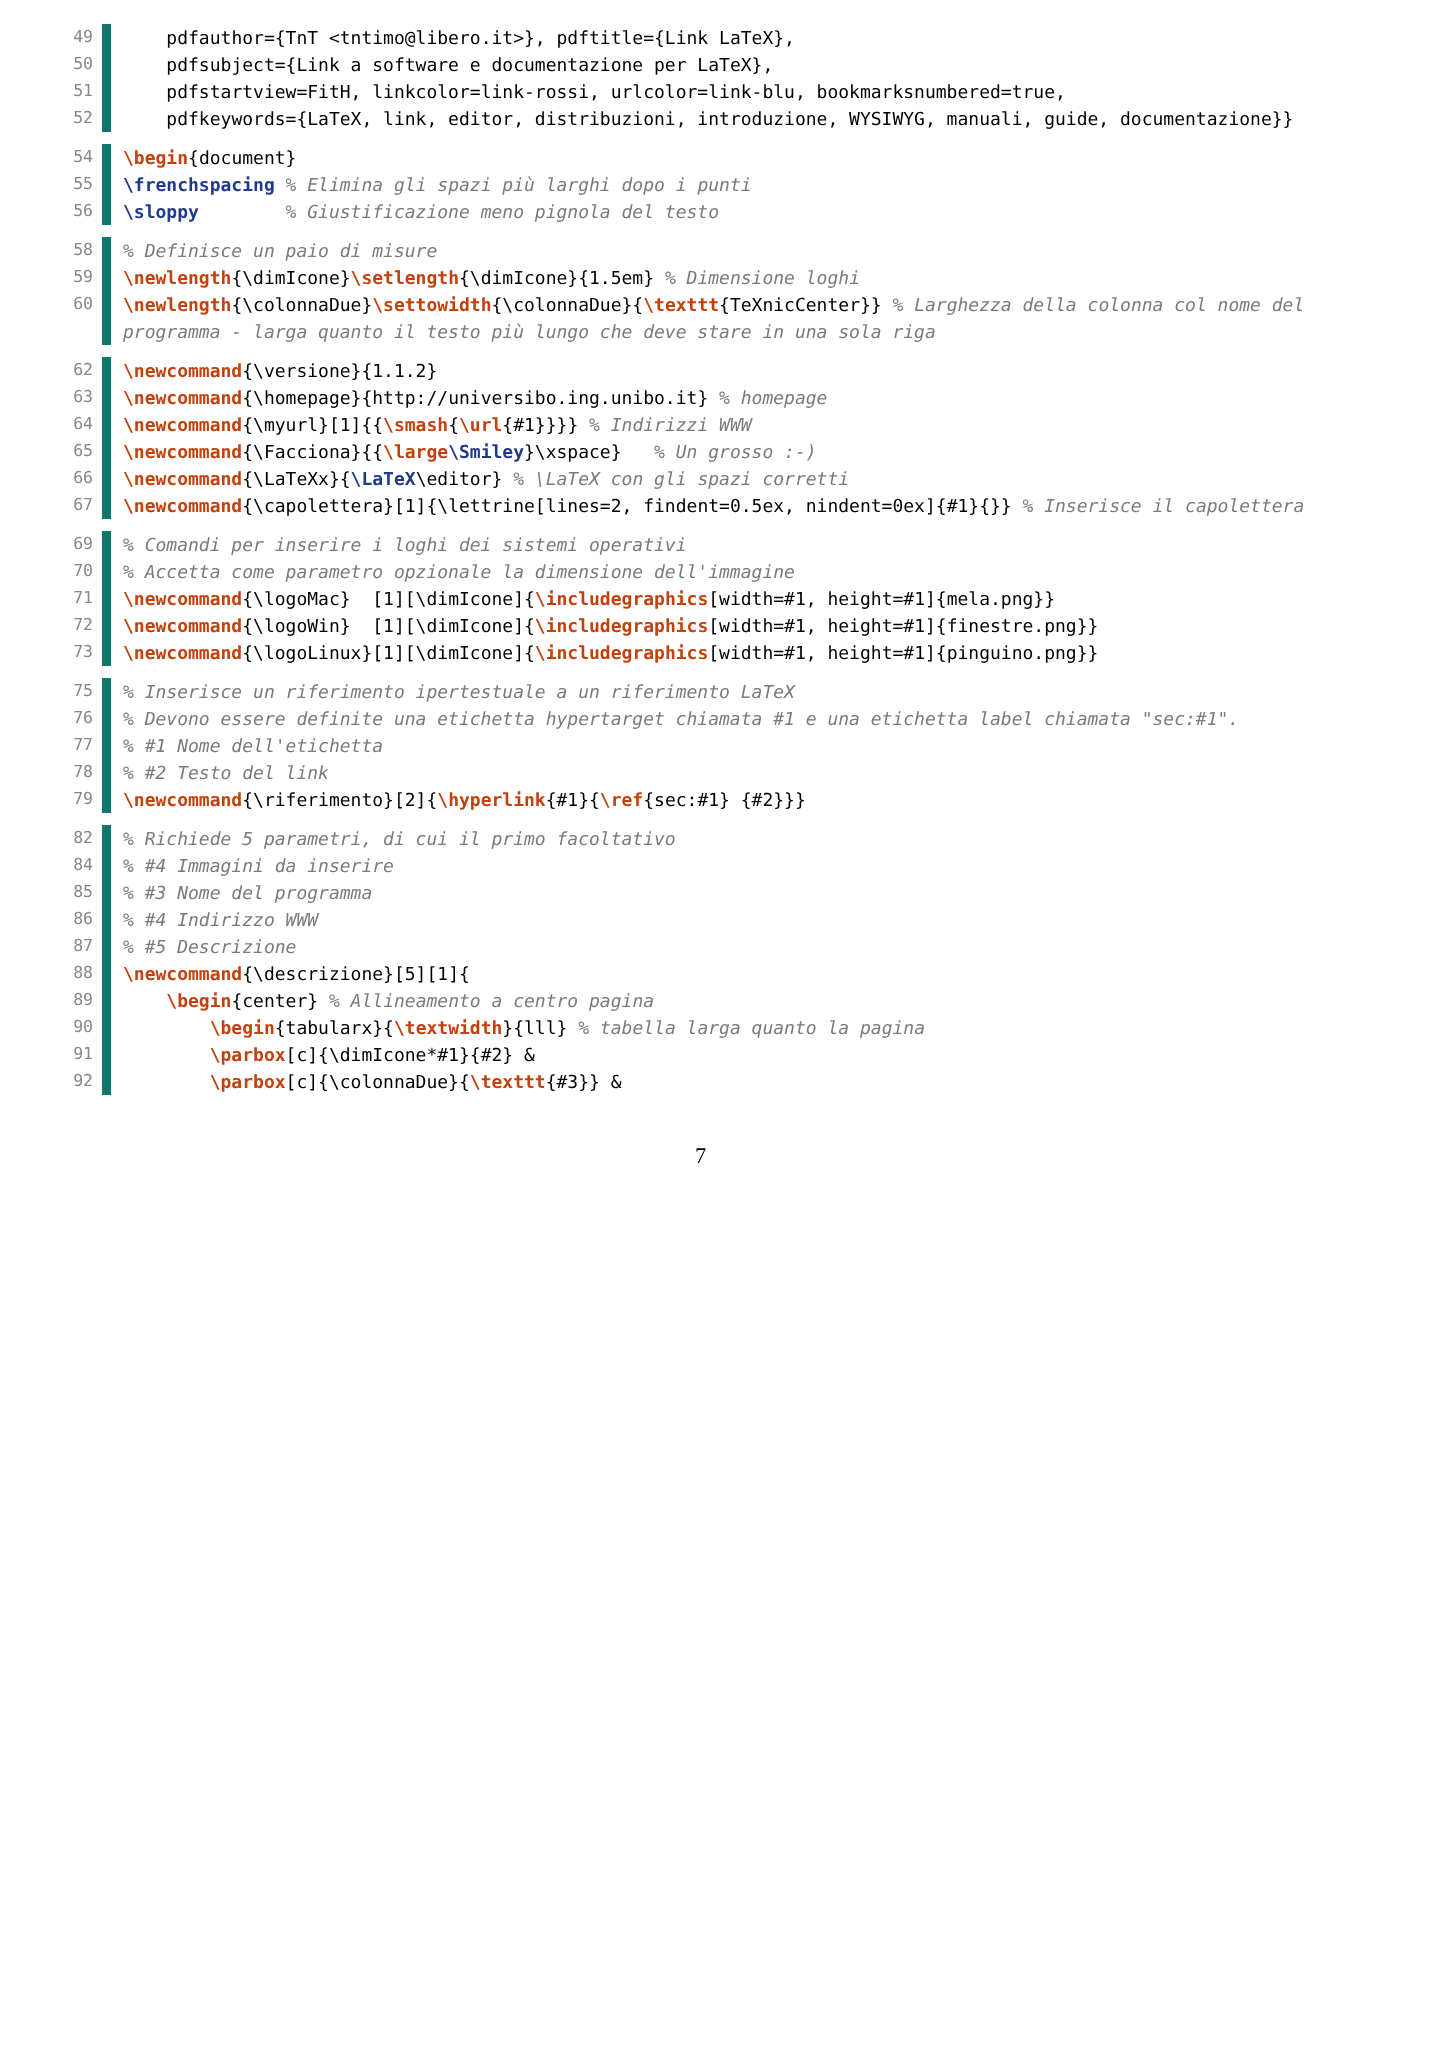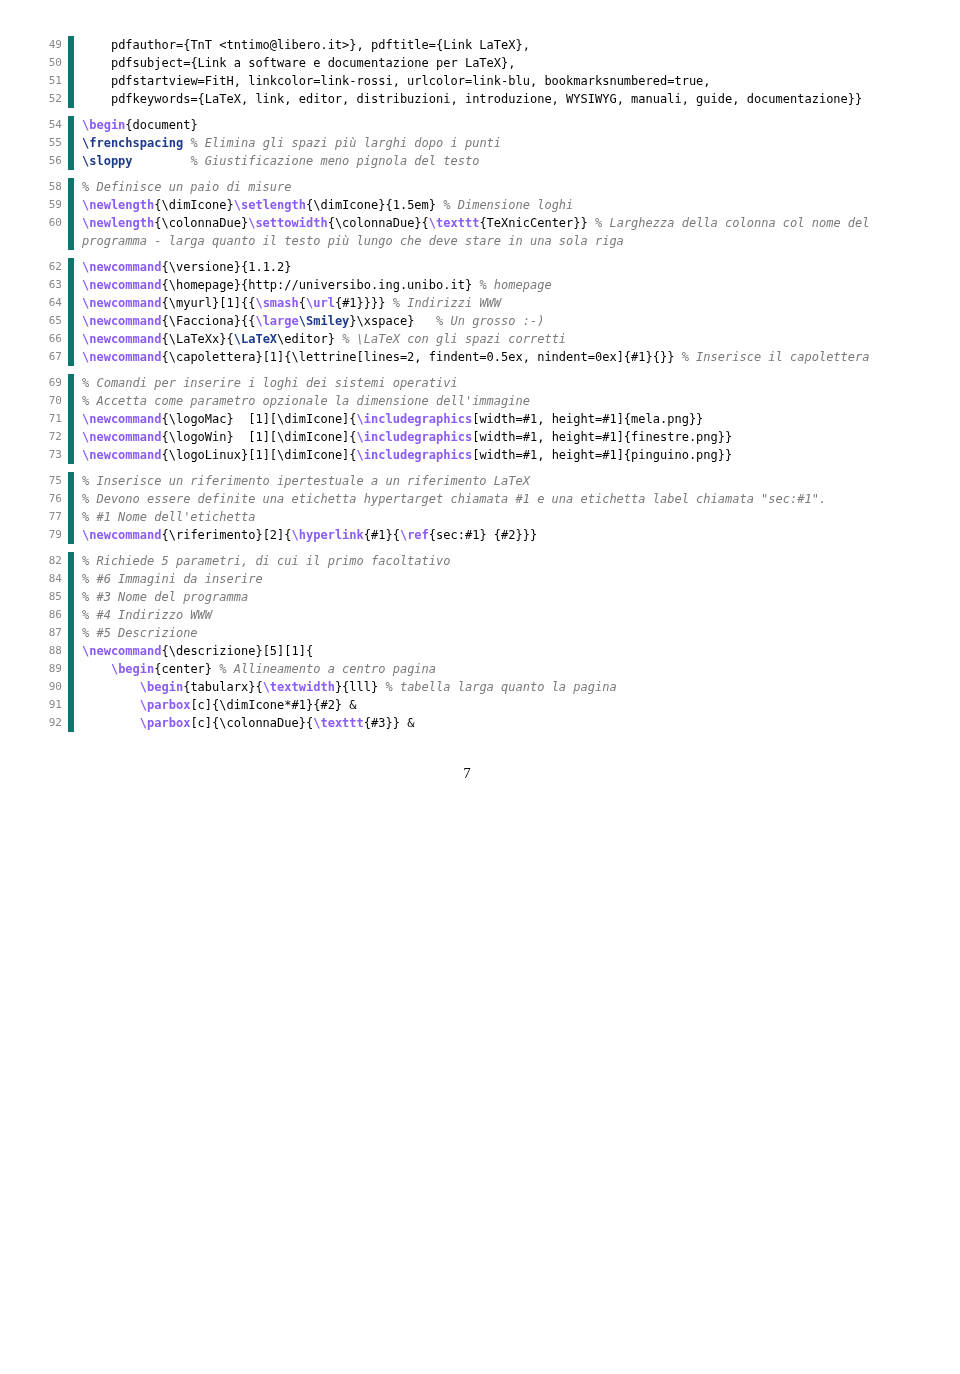--- a/index.html
+++ b/index.html
@@ -6,21 +6,21 @@
     margin: 0;
     padding: 0;
     background: #fff;
     font-family: "DejaVu Sans Mono", "Courier New", monospace;
     font-size: 12px;
     line-height: 1.5;
     color: #000;
     width: 960px;
   }
   .page {
-    padding: 36px 60px 30px 34px;
+    padding: 16px 60px 30px 34px;
     position: relative;
   }
   .line {
     display: flex;
     align-items: flex-start;
     margin: 0;
   }
   .lno {
     width: 28px;
     text-align: right;
@@ -30,21 +30,21 @@
     padding-top: 1px;
   }
   .code {
     border-left: 6px solid #0f766e;
     padding-left: 8px;
     margin-left: 6px;
     white-space: pre-wrap;
     word-break: break-word;
     flex: 1;
   }
-  .kw { color: #8b5cf6; font-weight: bold; }     
+  .kw { color: #c2410c; font-weight: bold; }     
   .cmd { color: #1e3a8a; font-weight: bold; }    
   .cmt { color: #7a7a7a; font-style: italic; }
   .gap { height: 8px; }
   .pagenum {
     text-align: center;
     font-family: Georgia, serif;
     font-size: 15px;
     margin-top: 30px;
   }
 </style>
@@ -148,31 +148,35 @@
       </div>
       <div class="line">
         <div class="lno">76</div>
         <div class="code"><span class="cmt">% Devono essere definite una etichetta hypertarget chiamata #1 e una etichetta label chiamata "sec:#1".</span></div>
       </div>
       <div class="line">
         <div class="lno">77</div>
         <div class="code"><span class="cmt">% #1 Nome dell'etichetta</span></div>
       </div>
       <div class="line">
+        <div class="lno">78</div>
+        <div class="code"><span class="cmt">% #2 Testo del link</span></div>
+      </div>
+      <div class="line">
         <div class="lno">79</div>
         <div class="code"><span class="kw">\newcommand</span><span>{\riferimento}[2]{</span><span class="kw">\hyperlink</span><span>{#1}{</span><span class="kw">\ref</span><span>{sec:#1} {#2}}}</span></div>
       </div>
       <div class="gap"></div>
       <div class="line">
         <div class="lno">82</div>
         <div class="code"><span class="cmt">% Richiede 5 parametri, di cui il primo facoltativo</span></div>
       </div>
       <div class="line">
         <div class="lno">84</div>
-        <div class="code"><span class="cmt">% #6 Immagini da inserire</span></div>
+        <div class="code"><span class="cmt">% #4 Immagini da inserire</span></div>
       </div>
       <div class="line">
         <div class="lno">85</div>
         <div class="code"><span class="cmt">% #3 Nome del programma</span></div>
       </div>
       <div class="line">
         <div class="lno">86</div>
         <div class="code"><span class="cmt">% #4 Indirizzo WWW</span></div>
       </div>
       <div class="line">

